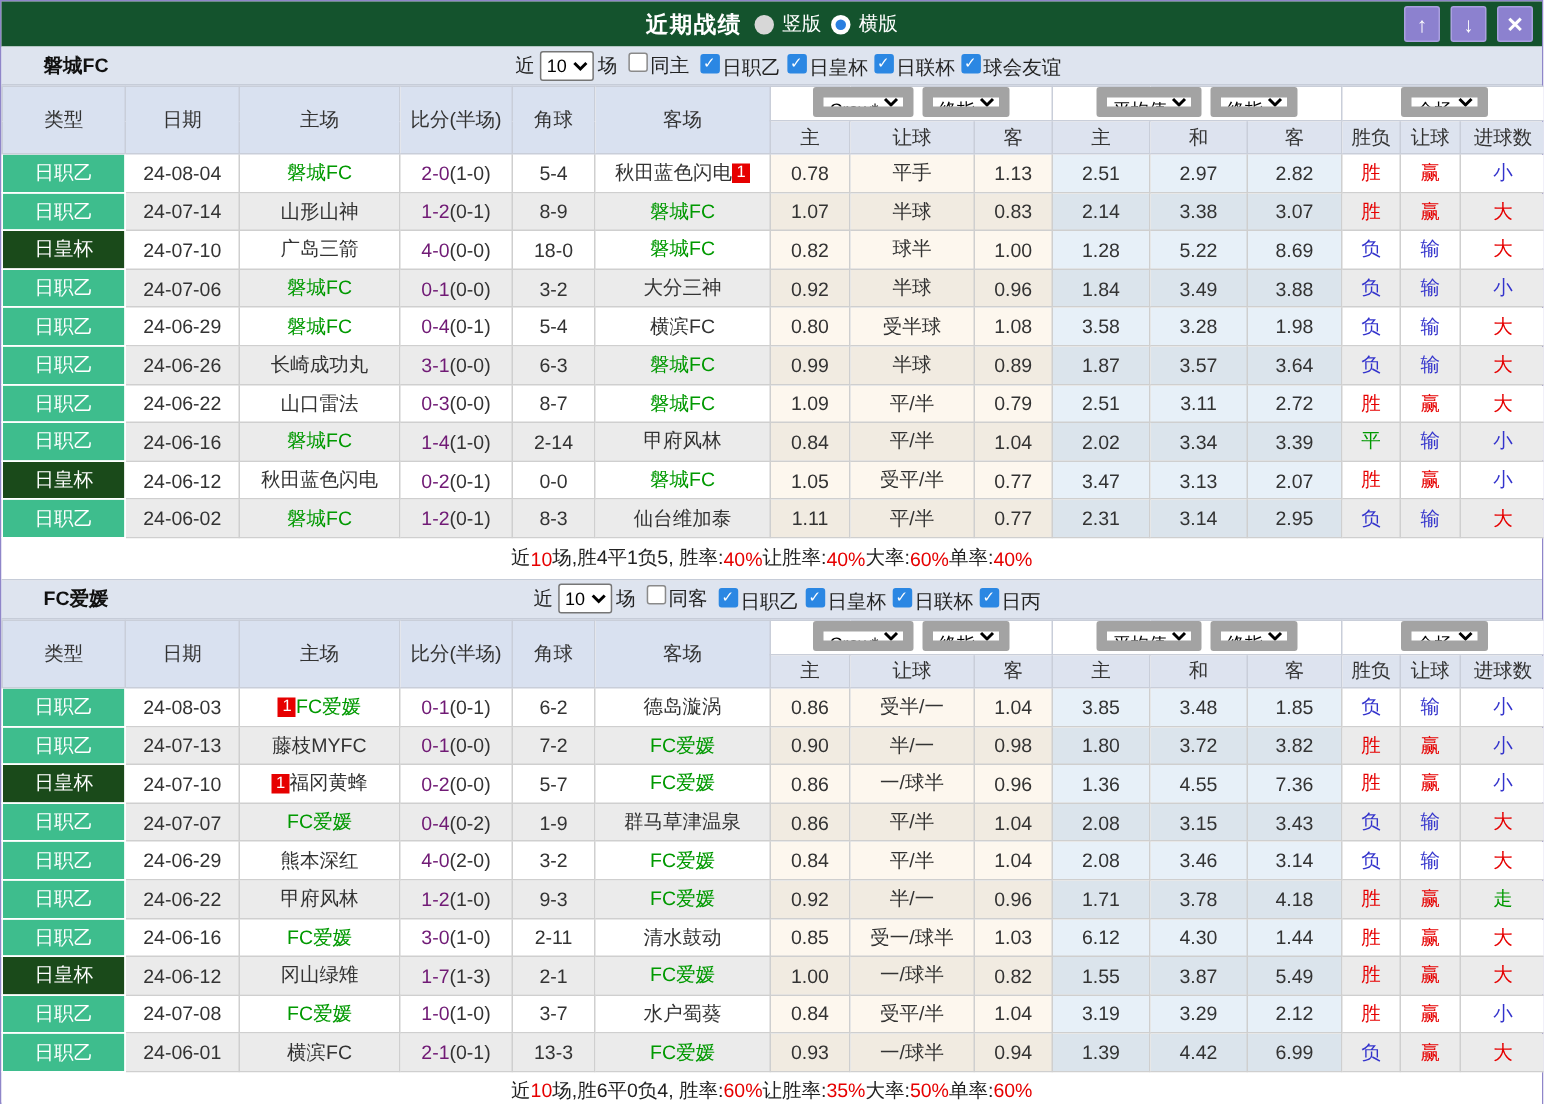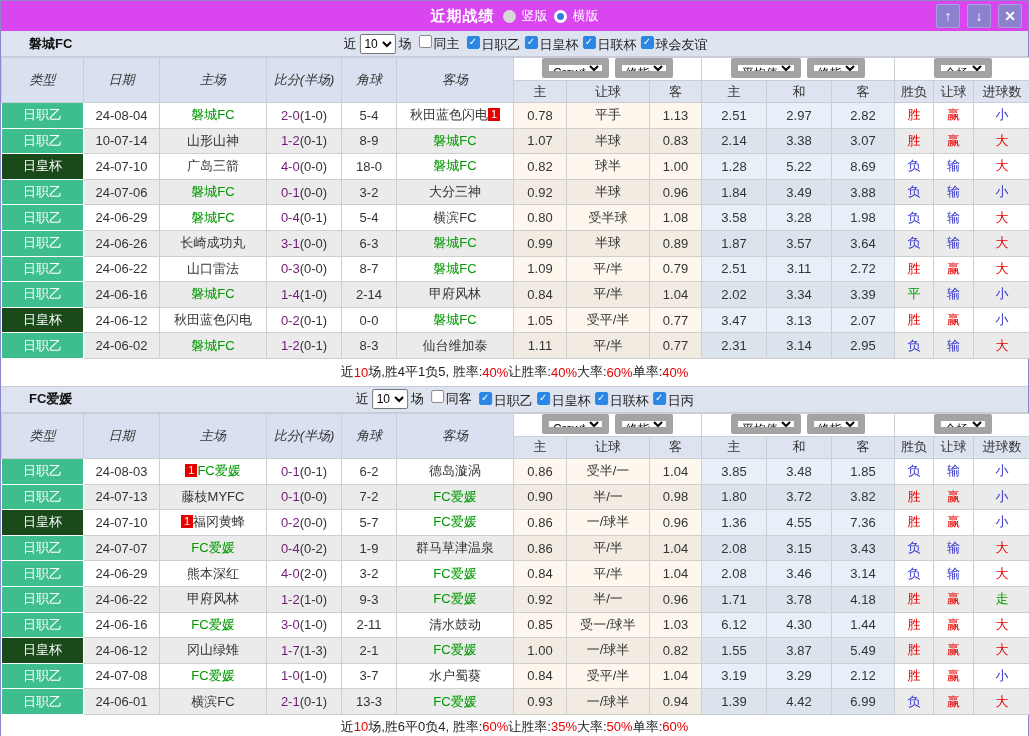--- a/index.html
+++ b/index.html
@@ -1,21 +1,21 @@
 <!DOCTYPE html>
 <html><head>
 <meta charset="utf-8">
 <style>
   * { margin:0; padding:0; box-sizing:border-box; }
   html,body { width:1029px; height:736px; overflow:hidden; background:#fff;
     font-family:"Liberation Sans","DejaVu Sans",sans-serif; }
   .app { width:1029px; height:736px; border:1px solid #8f86c9; }
 
   
-  .titlebar { position:relative; height:30px; background:#d946ef; display:flex;
+  .titlebar { position:relative; height:30px; background:#14532d; display:flex;
     align-items:center; justify-content:center; }
   .title-center { display:flex; align-items:center; gap:8px; }
   .title { color:#fff; font-weight:bold; font-size:15px; letter-spacing:1px; }
   .radio-group { display:flex; align-items:center; gap:6px; }
   .radio { width:13px; height:13px; border-radius:50%; display:inline-flex;
     align-items:center; justify-content:center; cursor:pointer; }
   .radio-v { background:#d7d7d7; }
   .radio-h { background:#fff; }
   .radio-h::after { content:""; width:7px; height:7px; border-radius:50%; background:#2a7fe0; }
   .radio-label { color:#fff; font-size:13px; cursor:pointer;font-family:Liberation Mono, monospace; }
@@ -36,21 +36,21 @@
   .cb { width:13px; height:13px; border:1px solid #8a8a8a; background:#fff;
     display:inline-flex; align-items:center; justify-content:center; border-radius:2px; }
   .cb.checked { background:#2b87e3; border-color:#2b87e3; }
   .cb.checked::after { content:"✓"; color:#fff; font-size:10px; font-weight:bold; line-height:1; }
 
   
   table { width:1029px; border-collapse:collapse; table-layout:fixed; font-size:13px; }
   th, td { border:1px solid #c9ced9; text-align:center; overflow:hidden; white-space:nowrap; }
   thead th { color:#333; font-weight:normal; }
   tr.hrow1 th { height:23px; background:#fff; }
-  tr.hrow1 th.rowspan-th { background:#d9e1f0;font-style:italic; }
+  tr.hrow1 th.rowspan-th { background:#d9e1f0; }
   tr.hrow2 th { height:22px; background:#dde3ef; }
   .sel-cell select { height:20px; font-size:12px; border:7px solid #a3a3a3;
     background:#fff; border-radius:2px; margin:0 3px; }
   tbody td { height:25.6px; color:#333; border-color:#cfcfcf; }
   tbody tr.even td { background:#ebebeb; }
   tbody tr.odd  td { background:#ffffff; }
   td.type-cell { padding:0; border-color:#fff; }
   .type-badge { display:flex; width:100%; height:100%; align-items:center;
     justify-content:center; color:#fff; font-size:13px; }
   .t-league { background:#3ebd8d; }
@@ -193,21 +193,21 @@
               <td class="avg-cell">2.97</td>
               <td class="avg-cell">2.82</td>
               <td><span class="r">胜</span></td>
               <td><span class="r">赢</span></td>
               <td><span class="b">小</span></td>
             </tr>
             <tr class="even">
               <td class="type-cell">
                 <span class="type-badge t-league">日职乙</span>
               </td>
-              <td>10-07-14</td>
+              <td>24-07-14</td>
               <td><span>山形山神</span></td>
               <td><span class="score-main">1-2</span><span class="score-half">(0-1)</span></td>
               <td>8-9</td>
               <td><span class="team-self">磐城FC</span></td>
               <td class="odds-cell">1.07</td>
               <td class="odds-cell">半球</td>
               <td class="odds-cell">0.83</td>
               <td class="avg-cell">2.14</td>
               <td class="avg-cell">3.38</td>
               <td class="avg-cell">3.07</td>

